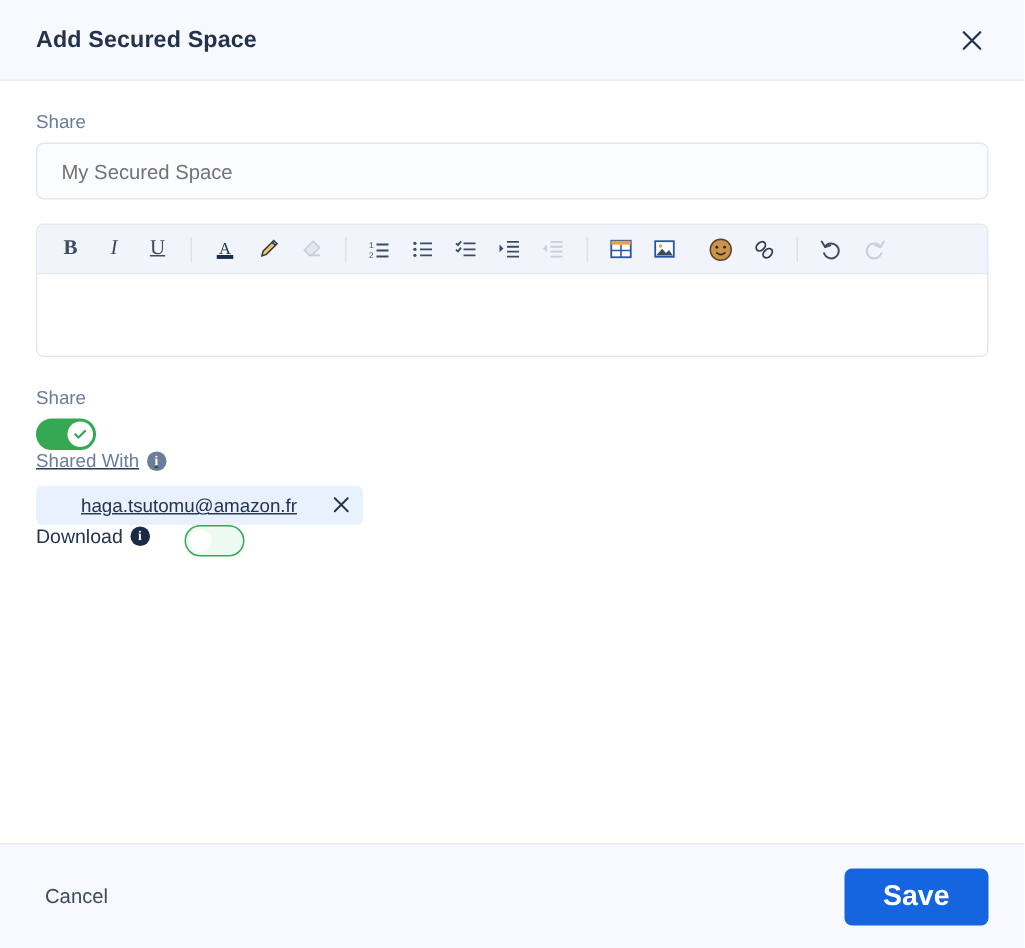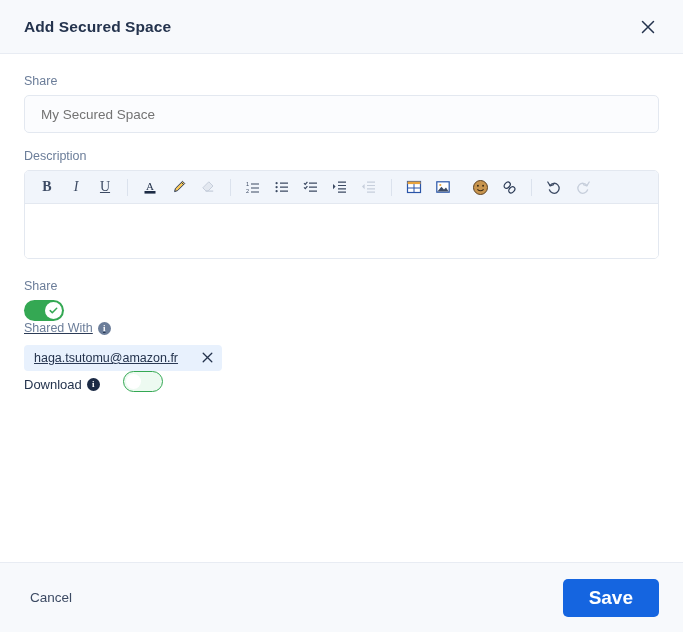--- a/index.html
+++ b/index.html
@@ -201,41 +201,41 @@
     display: flex;
     flex-wrap: wrap;
     gap: 8px;
   }
   .chip {
     background: #e8f1fd;
     border-radius: 4px;
     height: 26px;
     display: flex;
     align-items: center;
-    padding: 0 9px 0 10px;
+    padding: 0 9px 0 30px;
     gap: 24px;
     font-size: 12.5px;
     color: #24334d;
   }
   .chip-close {
     cursor: pointer;
     color: #24334d;
     font-size: 13px;
     line-height: 1;
   }
 
   .auth-label {
     font-size: 12.5px;
     color: #6b7d99;
     margin-top: 18px;
     margin-bottom: 8px;
   }
   .auth-row {
     display: flex;
-    align-items: flex-end;
+    align-items: flex-start;
     gap: 7px;
   }
   .auth-name {
     font-size: 13px;
     color: #24334d;
     display: flex;
     align-items: center;
     gap: 5px;
   }
   .auth-toggle-wrap { margin-left: 16px; }
@@ -292,21 +292,20 @@
   </div>
 
   <div class="dialog-body">
 
     <div class="field-block">
       <div class="field-label">Share</div>
       <input class="text-input" type="text" value="My Secured Space" style="">
     </div>
 
     <div class="field-block">
-      <div class="field-label">Description</div>
       <div class="editor">
         <div class="editor-toolbar">
 
           <div class="tb-btn">
             <span style="font-family:'Liberation Serif',serif;font-weight:bold;font-size:14px;">B</span>
           </div>
           <div class="tb-btn">
             <span style="font-family:'Liberation Serif',serif;font-style:italic;font-size:14px;">I</span>
           </div>
           <div class="tb-btn">

